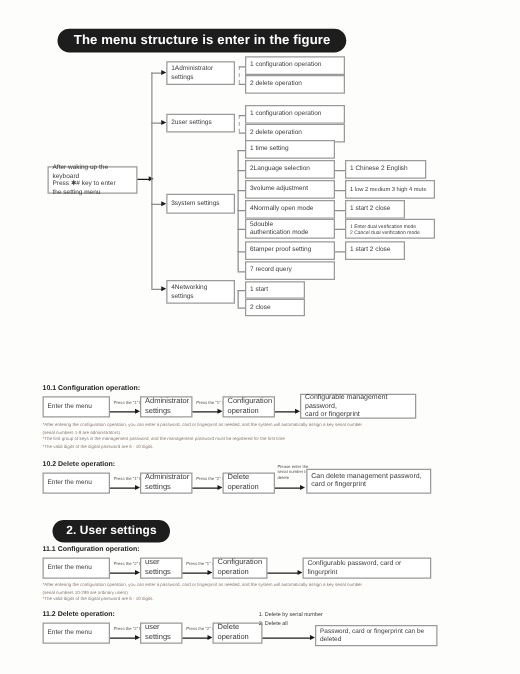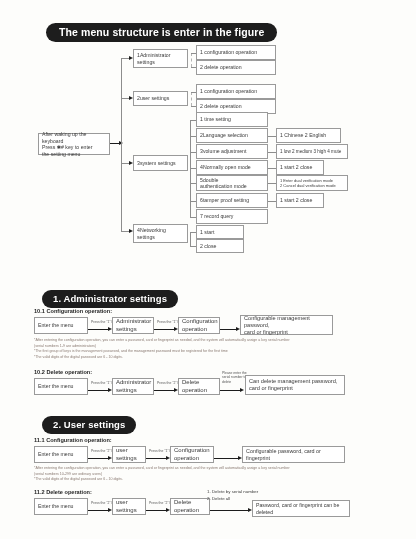--- a/index.html
+++ b/index.html
@@ -215,23 +215,20 @@
     <div class="ln lnh" style="left:190px;top:232px;width:6px;"></div>
     <div class="ln lnh" style="left:190px;top:246px;width:6px;"></div>
     <div class="box" style="left:196px;top:225px;width:48px;height:14px;">
       <span>1 start</span>
     </div>
     <div class="box" style="left:196px;top:239px;width:48px;height:14px;">
       <span>2 close</span>
     </div>
   </div>
 
-  <div style="position:absolute;left:42px;top:288px;">
-    <span class="pill sm">1. Administrator settings</span>
-  </div>
 
   <div class="subhead" style="left:34px;top:308px;">10.1 Configuration operation:</div>
   <div class="box" style="left:34px;top:317px;width:54px;height:17px;">
     <span>Enter the menu</span>
   </div>
   <div class="lbl" style="left:91px;top:320px;">Press the "1" key</div>
   <div class="arrowline" style="left:88px;top:329px;width:22px;"></div>
   <div class="arrow" style="left:108px;top:326.5px;"></div>
   <div class="box tl" style="left:112px;top:317px;width:42px;height:17px;flex-direction:column;justify-content:center;">
     <span style="font-size:6px;">Administrator</span>

